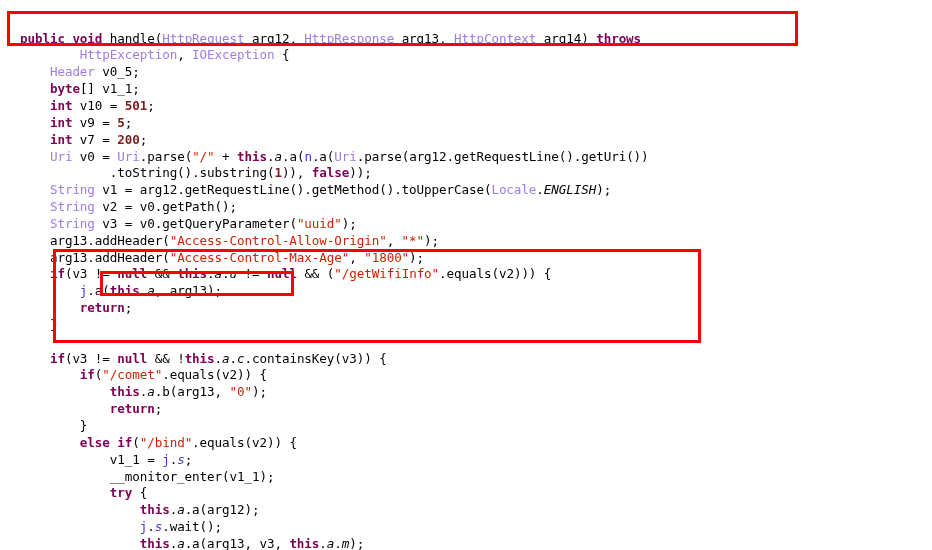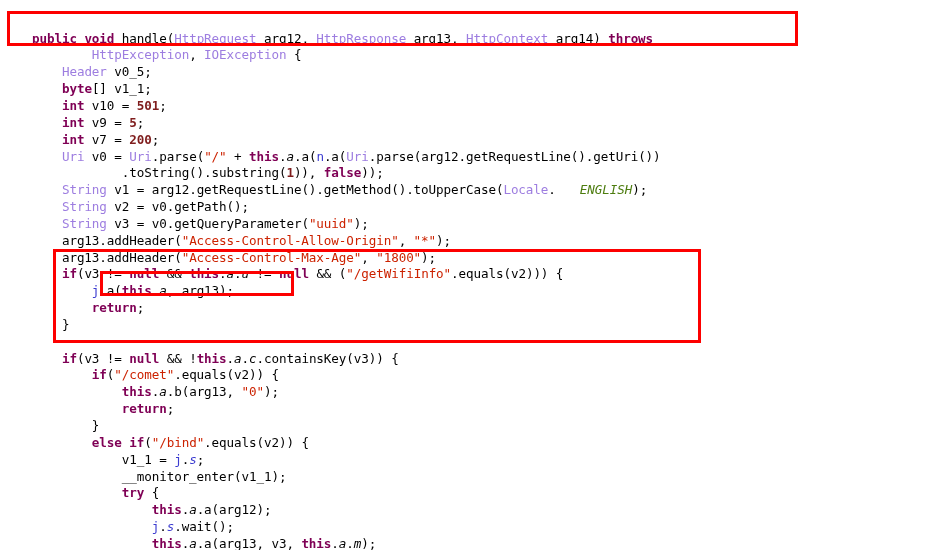--- a/index.html
+++ b/index.html
@@ -27,28 +27,28 @@
     padding-top: 18px;
     box-sizing: border-box;
     font-size: 12.6px;
     line-height: 16.85px;
     white-space: pre;
     color: #000000;
     letter-spacing: -0.1px;
   }
   .ln {
     height: 16.85px;
-    padding-left: 32px;
+    padding-left: 20px;
     box-sizing: border-box;
     white-space: pre;
   }
   
   .kw   { color: #7f0055; font-weight: bold; }   
   .typ  { color: #9d7de0; }                      
-  .typi { color: #4d7c0f; font-style: italic; margin-left: 24px; }  
+  .typi { color: #000000; font-style: italic; }  
   .num  { color: #7f1d1d; font-weight: bold; }   
   .str  { color: #cc2200; }                      
   .fld  { color: #3b3bd0; }                      
   .fldi { color: #3b3bd0; font-style: italic; }  
   .mem  { font-style: italic; }
 
   
   .redbox {
     position: absolute;
     border: 3px solid #fd0000;

